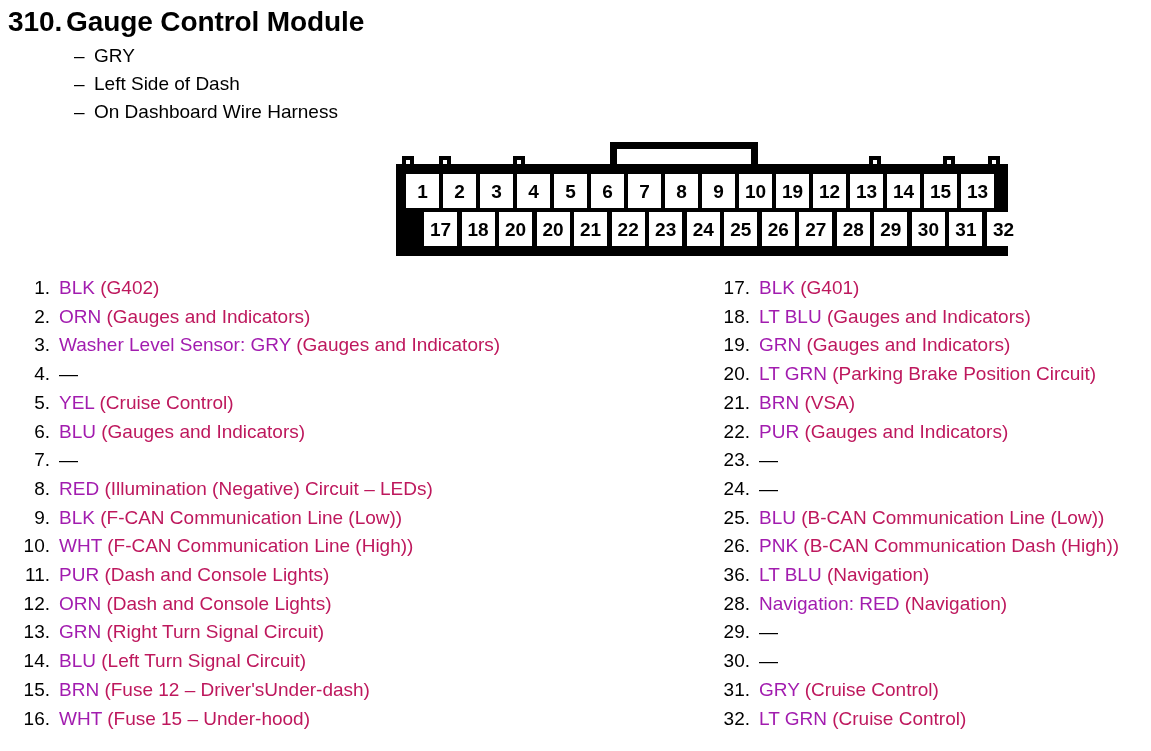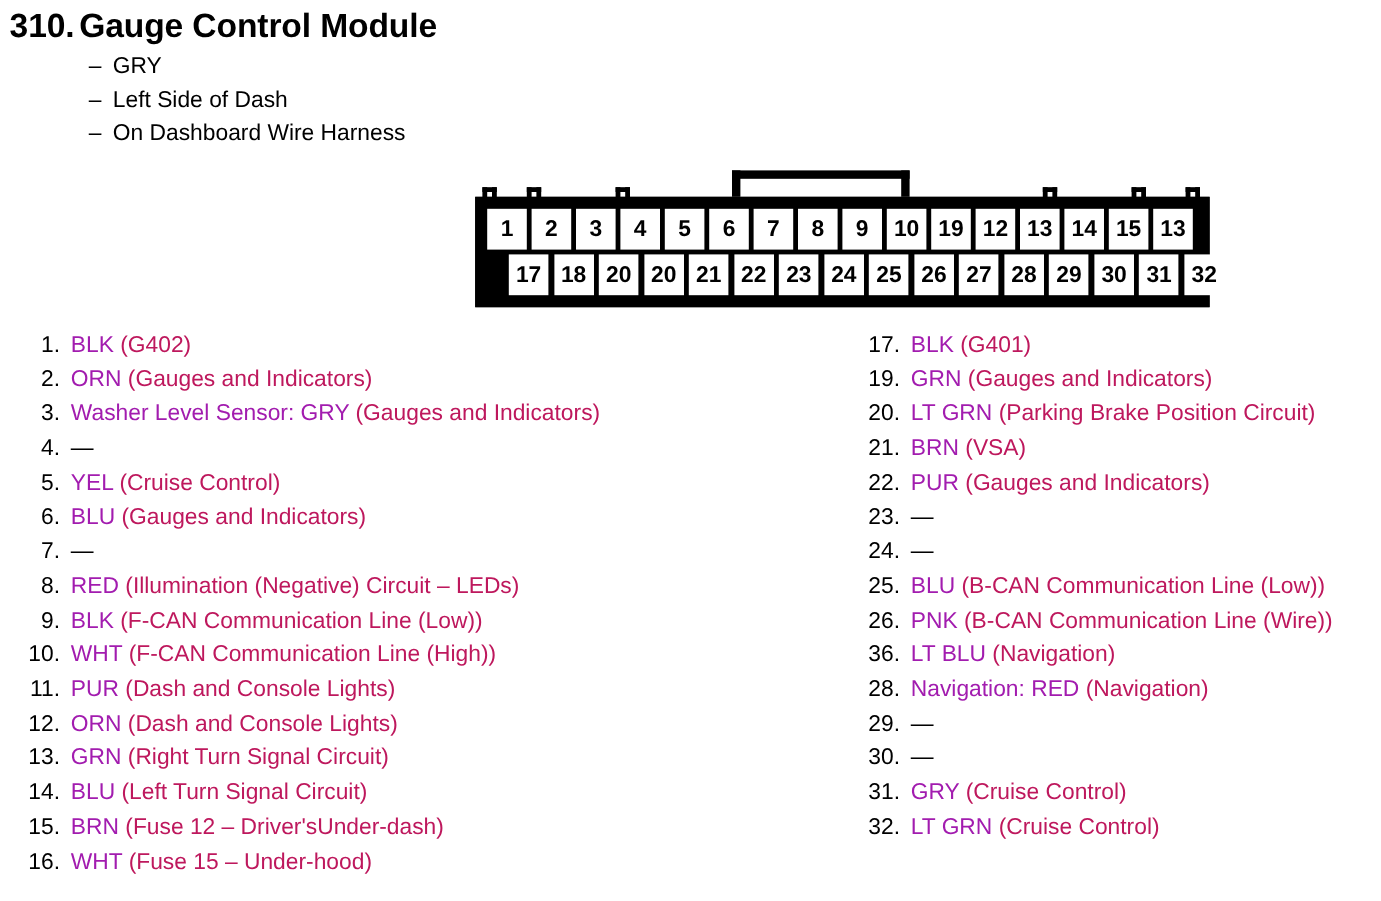--- a/index.html
+++ b/index.html
@@ -293,20 +293,24 @@
       <span class="pin-num">16.</span>
       <span><span class="pin-desc">WHT </span><span class="pin-circuit">(Fuse 15 – Under-hood)</span></span>
     </div>
   </div>
 <div class="pin-list" id="pin-list-right">
     <div class="pin-item">
       <span class="pin-num">17.</span>
       <span><span class="pin-desc">BLK </span><span class="pin-circuit">(G401)</span></span>
     </div>
     <div class="pin-item">
+      <span class="pin-num">18.</span>
+      <span><span class="pin-desc">LT BLU </span><span class="pin-circuit">(Gauges and Indicators)</span></span>
+    </div>
+    <div class="pin-item">
       <span class="pin-num">19.</span>
       <span><span class="pin-desc">GRN </span><span class="pin-circuit">(Gauges and Indicators)</span></span>
     </div>
     <div class="pin-item">
       <span class="pin-num">20.</span>
       <span><span class="pin-desc">LT GRN </span><span class="pin-circuit">(Parking Brake Position Circuit)</span></span>
     </div>
     <div class="pin-item">
       <span class="pin-num">21.</span>
       <span><span class="pin-desc">BRN </span><span class="pin-circuit">(VSA)</span></span>
@@ -322,21 +326,21 @@
     <div class="pin-item">
       <span class="pin-num">24.</span>
       <span><span class="pin-empty">—</span></span>
     </div>
     <div class="pin-item">
       <span class="pin-num">25.</span>
       <span><span class="pin-desc">BLU </span><span class="pin-circuit">(B-CAN Communication Line (Low))</span></span>
     </div>
     <div class="pin-item">
       <span class="pin-num">26.</span>
-      <span><span class="pin-desc">PNK </span><span class="pin-circuit">(B-CAN Communication Line (Wire))</span></span>
+      <span><span class="pin-desc">PNK </span><span class="pin-circuit">(B-CAN Communication Dash (High))</span></span>
     </div>
     <div class="pin-item">
       <span class="pin-num">36.</span>
       <span><span class="pin-desc">LT BLU </span><span class="pin-circuit">(Navigation)</span></span>
     </div>
     <div class="pin-item">
       <span class="pin-num">28.</span>
       <span><span class="pin-desc">Navigation: RED </span><span class="pin-circuit">(Navigation)</span></span>
     </div>
     <div class="pin-item">

